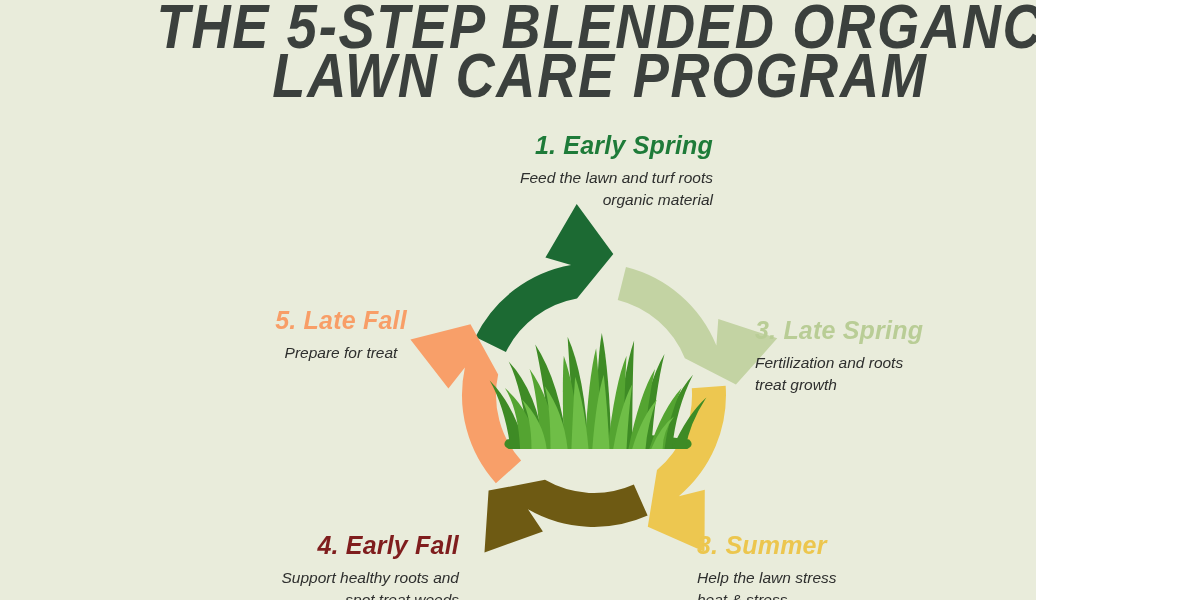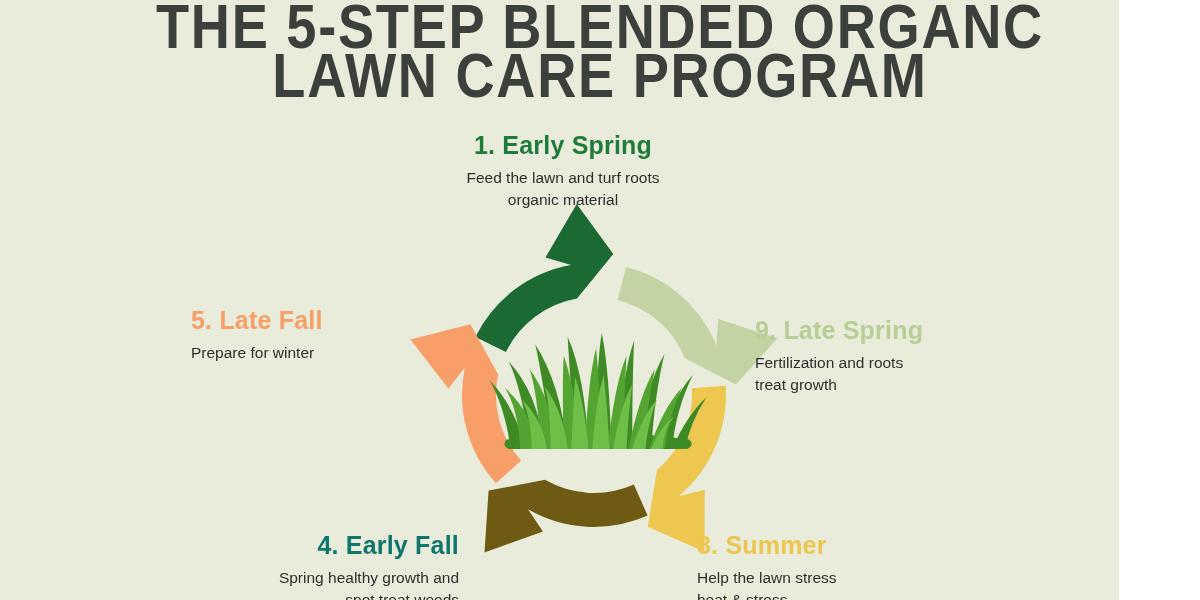--- a/index.html
+++ b/index.html
@@ -1,37 +1,37 @@
 <!DOCTYPE html>
 <html><head>
 <meta charset="utf-8">
 <style>
   * { margin:0; padding:0; box-sizing:border-box; }
   html,body { width:1200px; height:600px; }
   body { font-family:"Liberation Sans", sans-serif; }
   .stage {
-    position:relative; width:1119px; height:600px;
-    overflow:hidden; background:#e9ecdb;
+    position:relative; width:1036px; height:600px;
+    overflow:hidden; background:#e9ecdb;font-style:italic;
   }
   .title {
     position:absolute; top:2px; left:0; width:1200px;
     text-align:center; font-weight:800; font-size:63px;
     line-height:49px; letter-spacing:2px; color:#3b403d;
     transform:scaleX(0.86); transform-origin:50% 0;
   }
   .title .t-line { display:block; }
   .cycle-svg { position:absolute; left:384px; top:185px; width:420px; height:420px; }
   .step { position:absolute; }
   .step-heading { font-size:25px; font-weight:700; line-height:28px; letter-spacing:0.2px; margin-bottom:8px; }
   .step-desc { font-size:15.5px; line-height:22px; color:#2e2f2e; }
-  .s1 { left:413px; top:131px; width:300px; text-align:center; }
+  .s1 { left:413px; top:131px; width:300px; text-align:right; }
   .s2 { left:755px; top:316px; width:270px; text-align:left; }
   .s3 { left:697px; top:531px; width:280px; text-align:left; }
   .s4 { left:159px; top:531px; width:300px; text-align:right; }
-  .s5 { left:191px; top:306px; width:300px; }
+  .s5 { left:191px; top:306px; width:300px; text-align:center; }
 </style>
 </head>
 <body>
 
 <div class="stage" style="background: rgb(233, 236, 219);">
 
   <h1 class="title" style="color: rgb(59, 64, 61);">
     <span class="t-line">THE 5-STEP BLENDED ORGANC</span>
     <span class="t-line">LAWN CARE PROGRAM</span>
   </h1>
@@ -82,43 +82,43 @@
 
   <div class="step s1">
     <div class="step-heading" style="color: rgb(30, 123, 57);">1. Early Spring</div>
     <div class="step-desc" style="color: rgb(46, 47, 46);">
       <div>Feed the lawn and turf roots</div>
       <div>organic material</div>
     </div>
   </div>
 
   <div class="step s2">
-    <div class="step-heading" style="color: rgb(185, 205, 150);">9. Late Spring</div>
+    <div class="step-heading" style="color: rgb(185, 205, 150);">3. Late Spring</div>
     <div class="step-desc" style="color: rgb(46, 47, 46);">
       <div>Fertilization and roots</div>
       <div>treat growth</div>
     </div>
   </div>
 
   <div class="step s3">
-    <div class="step-heading" style="color: rgb(236, 198, 78);">8. Summer</div>
+    <div class="step-heading" style="color: rgb(236, 198, 78);">3. Summer</div>
     <div class="step-desc" style="color: rgb(46, 47, 46);">
       <div>Help the lawn stress</div>
       <div>heat &amp; stress</div>
     </div>
   </div>
 
   <div class="step s4">
-    <div class="step-heading" style="color: #0f766e;">4. Early Fall</div>
+    <div class="step-heading" style="color: #7f1d1d;">4. Early Fall</div>
     <div class="step-desc" style="color: rgb(46, 47, 46);">
-      <div>Spring healthy growth and</div>
+      <div>Support healthy roots and</div>
       <div>spot treat weeds</div>
     </div>
   </div>
 
   <div class="step s5">
     <div class="step-heading" style="color: rgb(248, 158, 103);">5. Late Fall</div>
     <div class="step-desc" style="color: rgb(46, 47, 46);">
-      <div>Prepare for winter</div>
+      <div>Prepare for treat</div>
     </div>
   </div>
 
 </div>
 
 </body></html>

